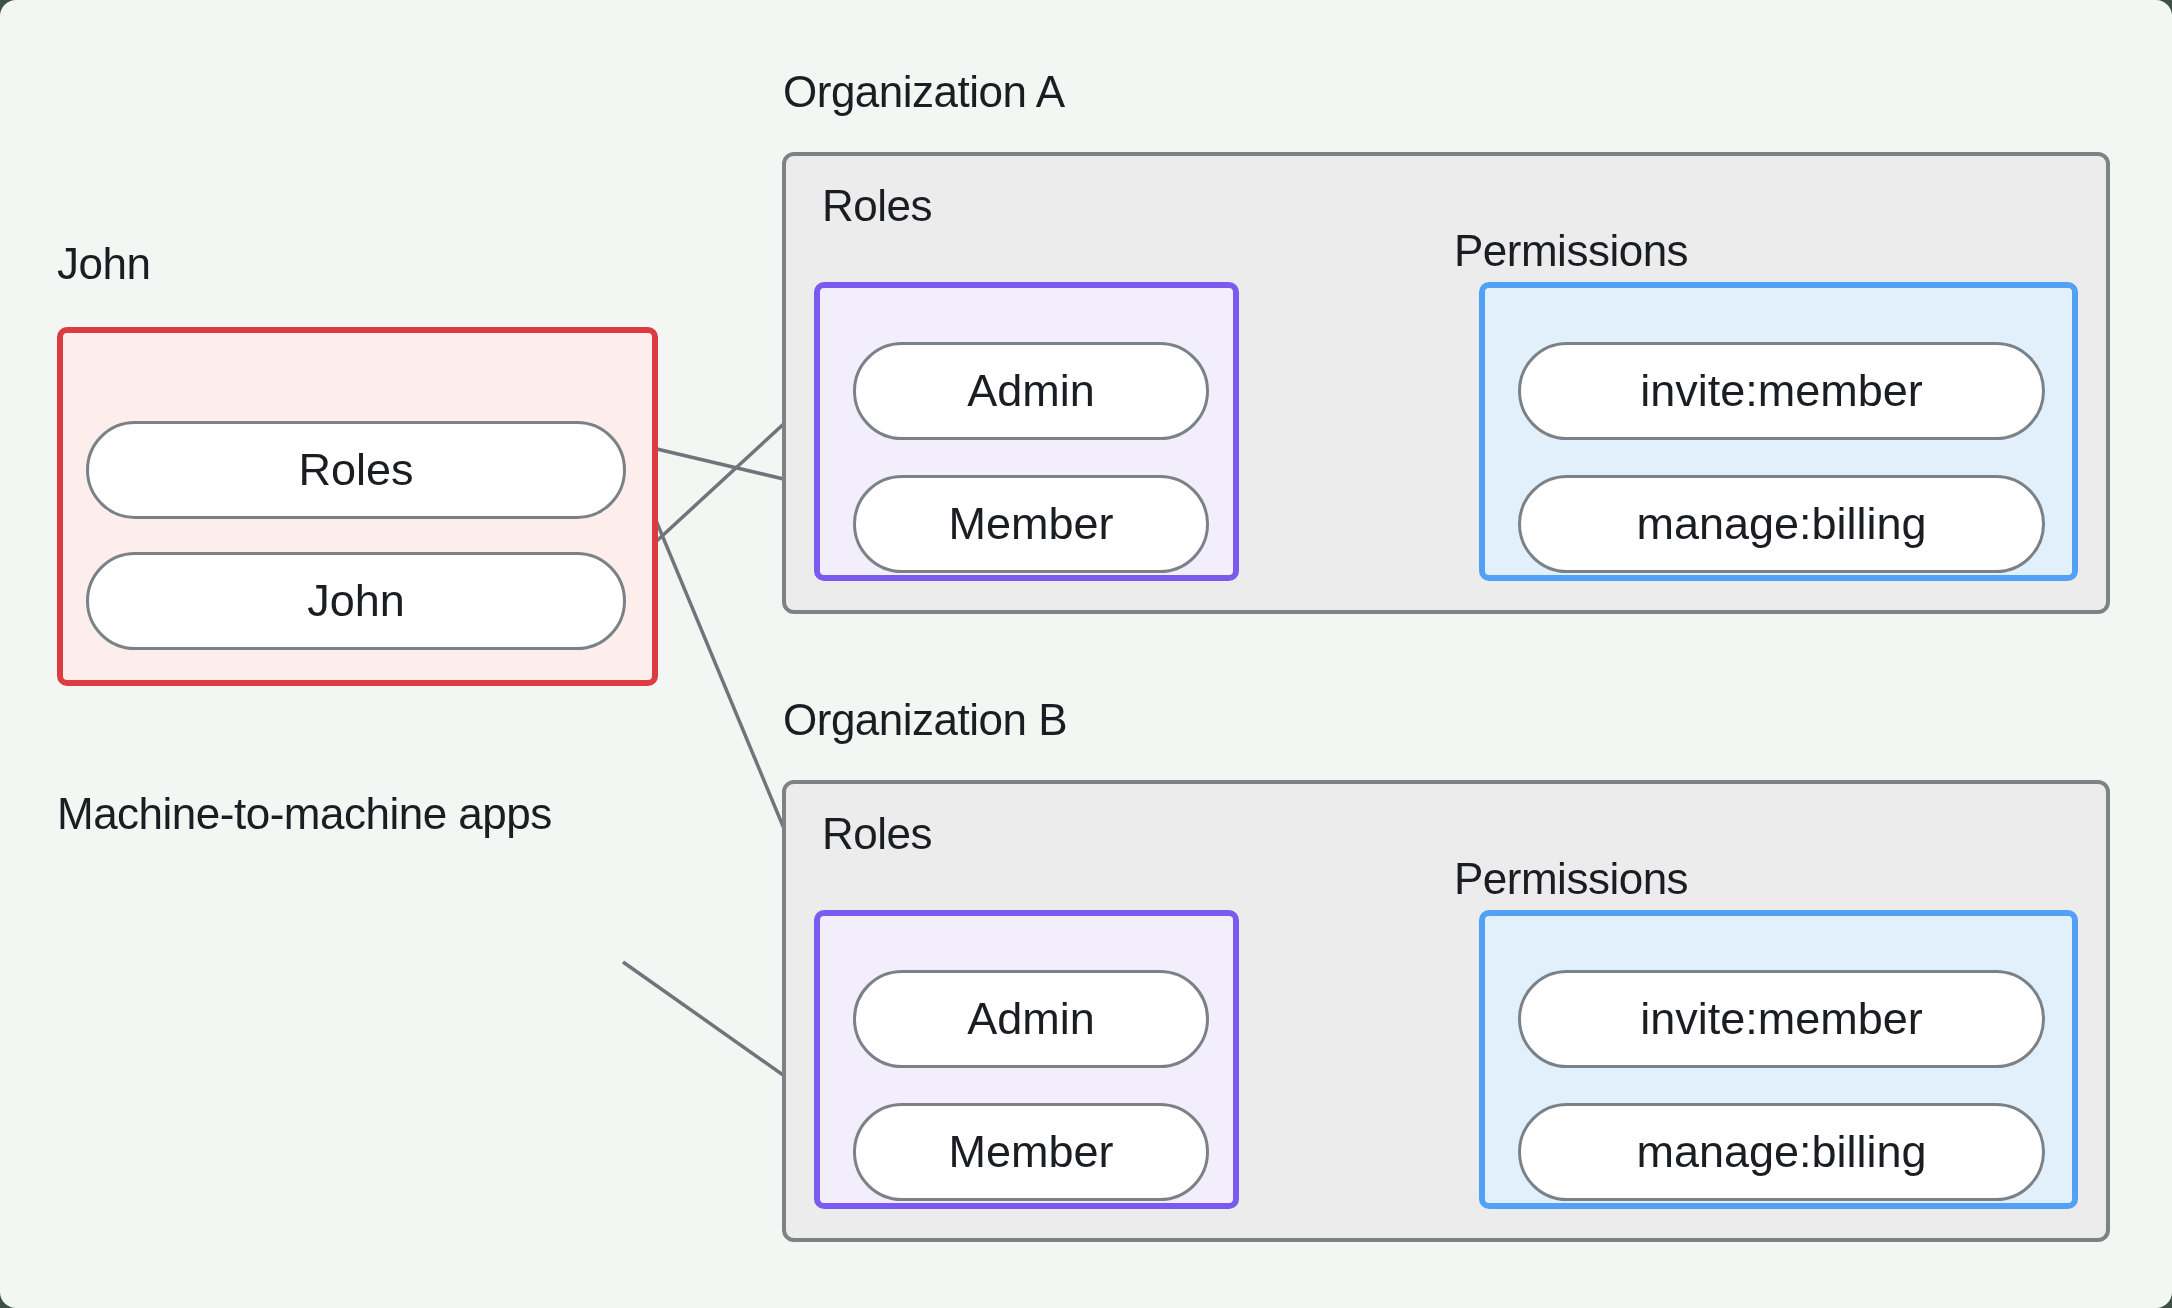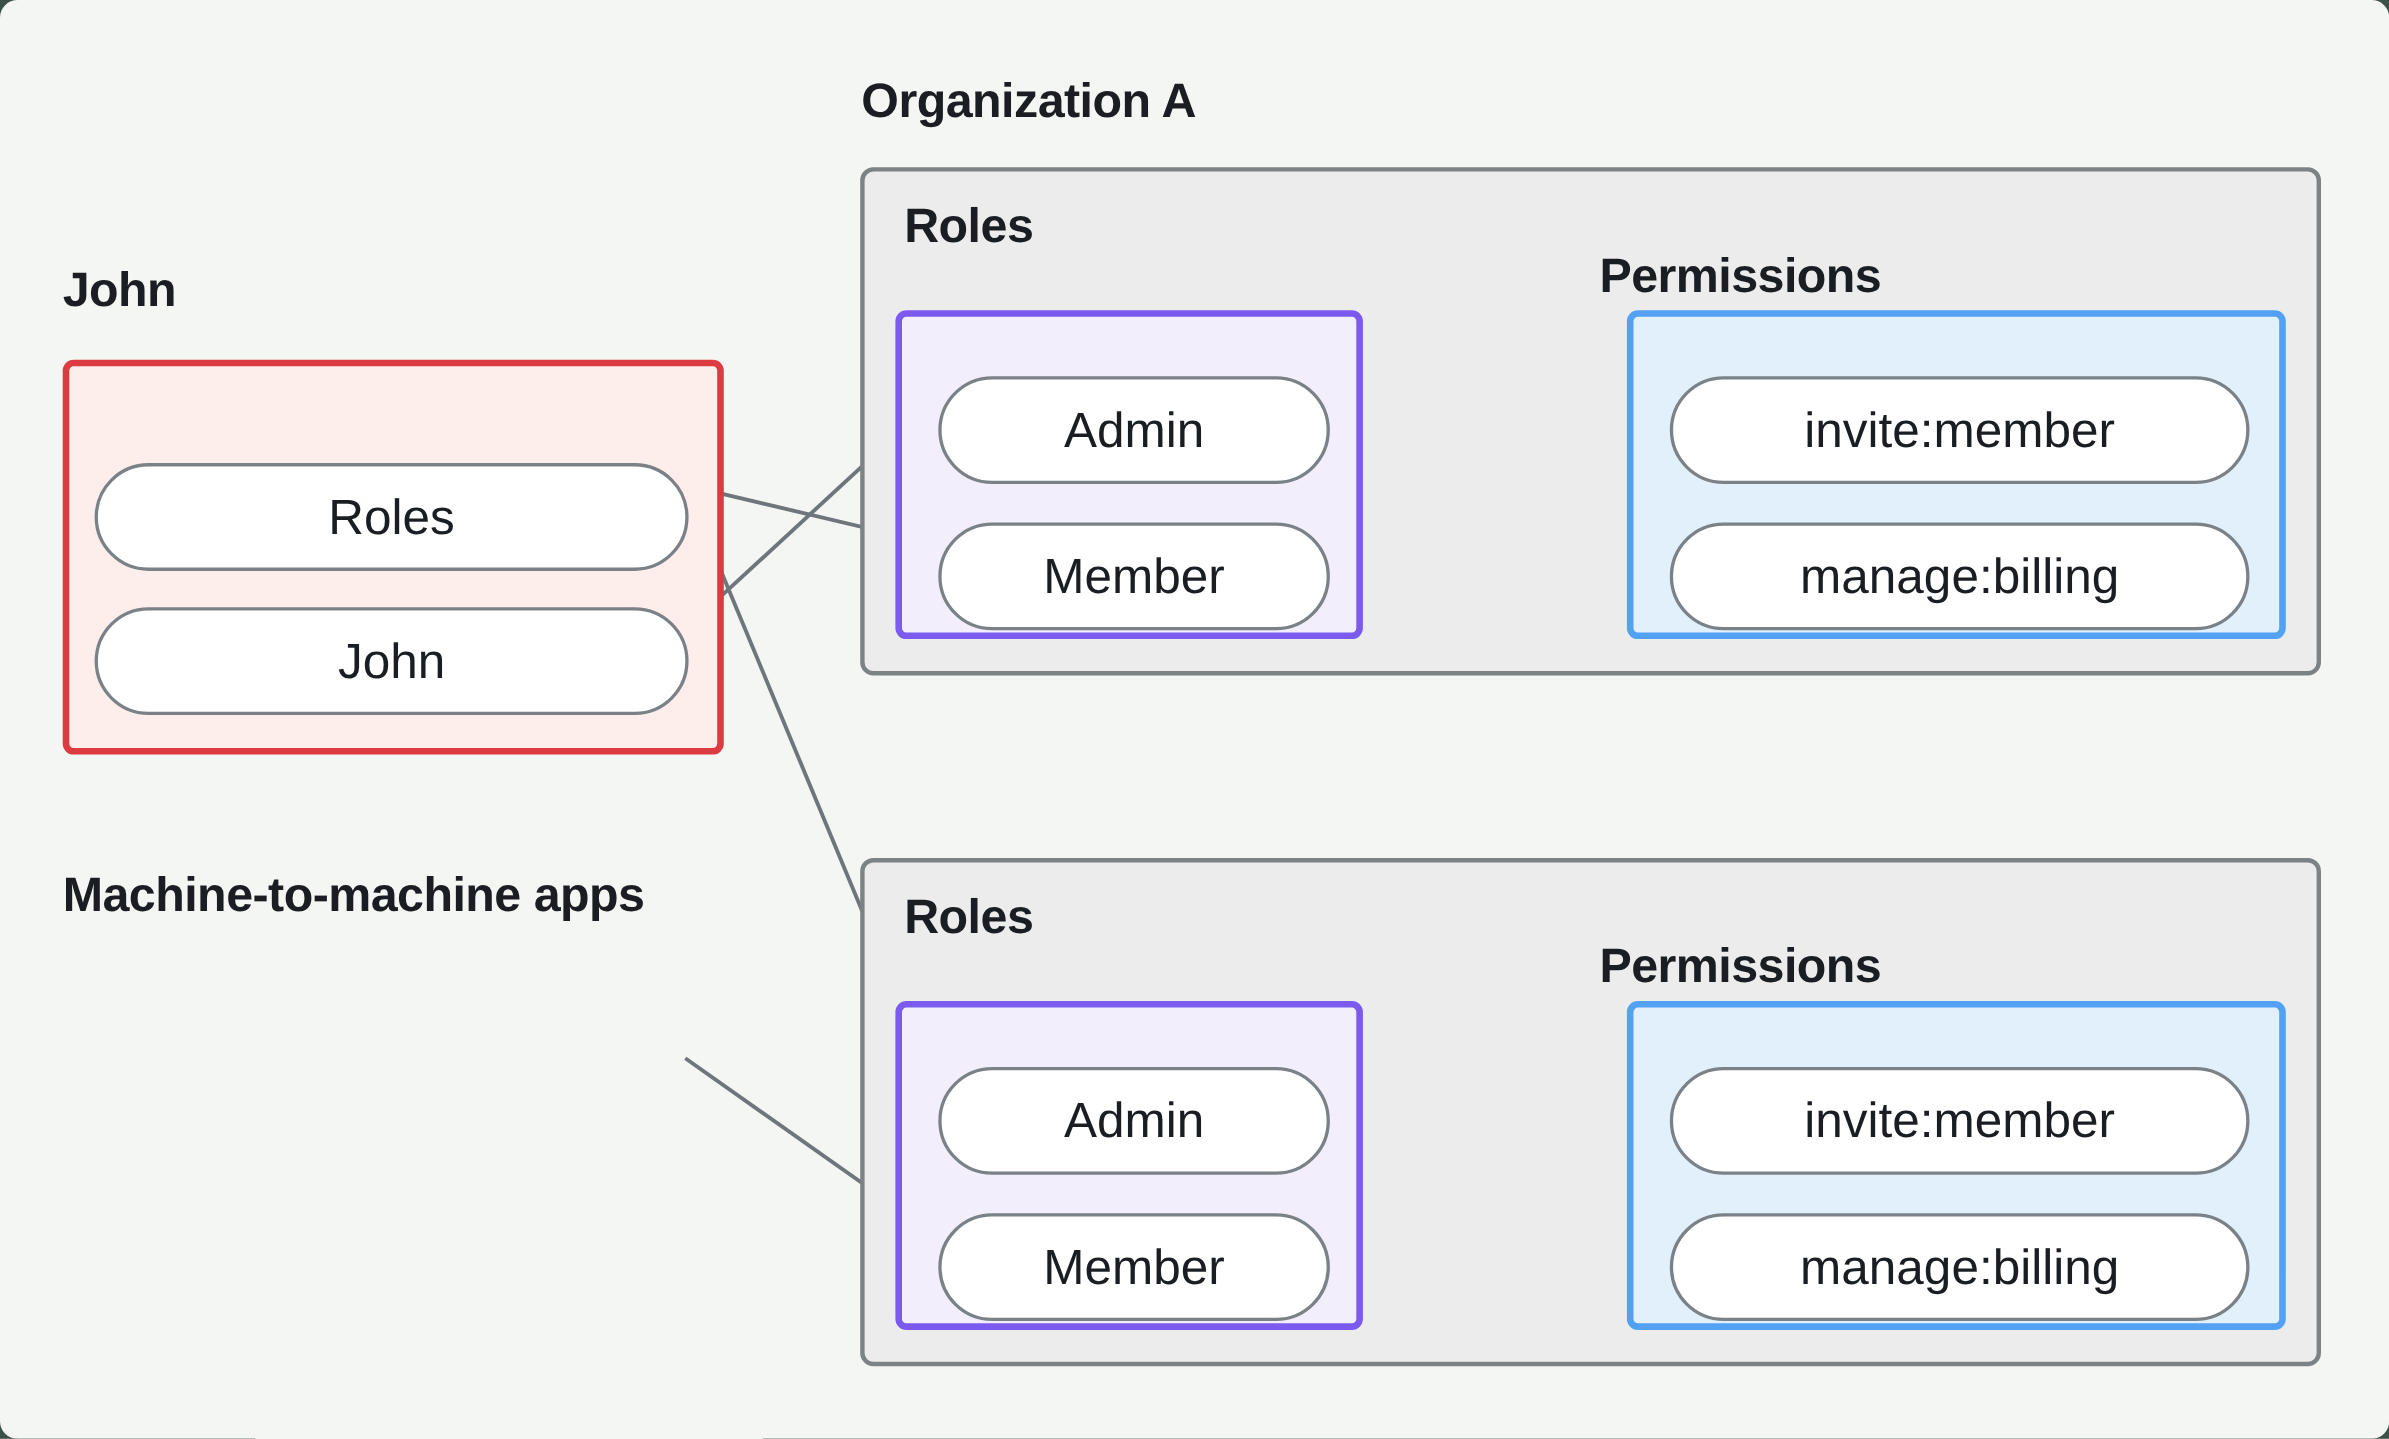--- a/index.html
+++ b/index.html
@@ -9,21 +9,21 @@
     --green-fill:#eaf6ea; --green-border:#55b266;
     --purple-fill:#f2eefc; --purple-border:#7b5af0;
     --blue-fill:#e2f0fc; --blue-border:#52a1f5;
     --pill-border:#7a8187; --line:#6e757b;
   }
   *{margin:0;padding:0;box-sizing:border-box;}
   html,body{width:2172px;height:1308px;}
   body{background:var(--outer);font-family:"Liberation Sans",sans-serif;color:var(--text);}
   .canvas{position:relative;width:2172px;height:1308px;background:var(--bg);
           border-radius:16px;overflow:hidden;}
-  .sec-label{position:absolute;font-size:44px;font-weight:700;letter-spacing:-0.5px;
+  .sec-label{position:absolute;font-size:44px;font-weight:400;letter-spacing:-0.5px;
              line-height:1.1;color:var(--text);white-space:nowrap;}
   .group-box{position:absolute;border-radius:10px;}
   .pill{position:absolute;background:#ffffff;border:3.5px solid var(--pill-border);
         border-radius:60px;display:flex;align-items:center;justify-content:center;
         font-size:45px;font-weight:400;color:var(--text);white-space:nowrap;margin-top:26px;}
   
   .users-box{left:57px;top:327px;width:601px;height:359px;
              background:var(--red-fill);border:6px solid var(--red-border);}
   .m2m-box{left:57px;top:880px;width:601px;height:164px;
            background:var(--green-fill);border:6px solid var(--green-border);}
@@ -104,20 +104,21 @@
     <div class="perms-box">
       <div class="pill row-0">
         <span>invite:member</span>
       </div>
       <div class="pill row-1">
         <span>manage:billing</span>
       </div>
     </div>
   </div>
 
+  <div class="sec-label" style="left:783px;top:696px;">Organization B</div>
   <div class="org org-b">
     <div class="sec-label roles-label">Roles</div>
     <div class="sec-label perms-label">Permissions</div>
     <div class="roles-box">
       <div class="pill row-0">
         <span>Admin</span>
       </div>
       <div class="pill row-1">
         <span>Member</span>
       </div>

